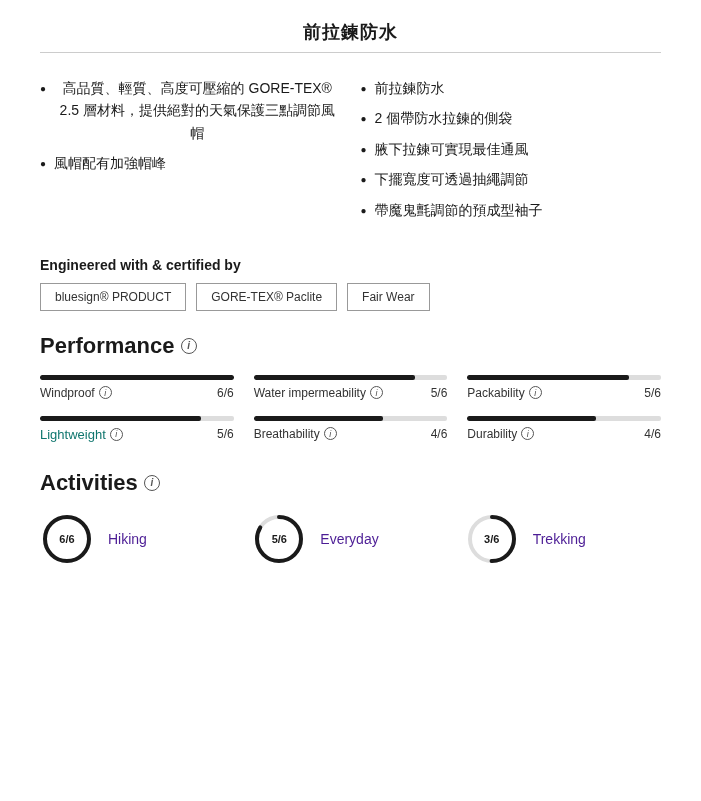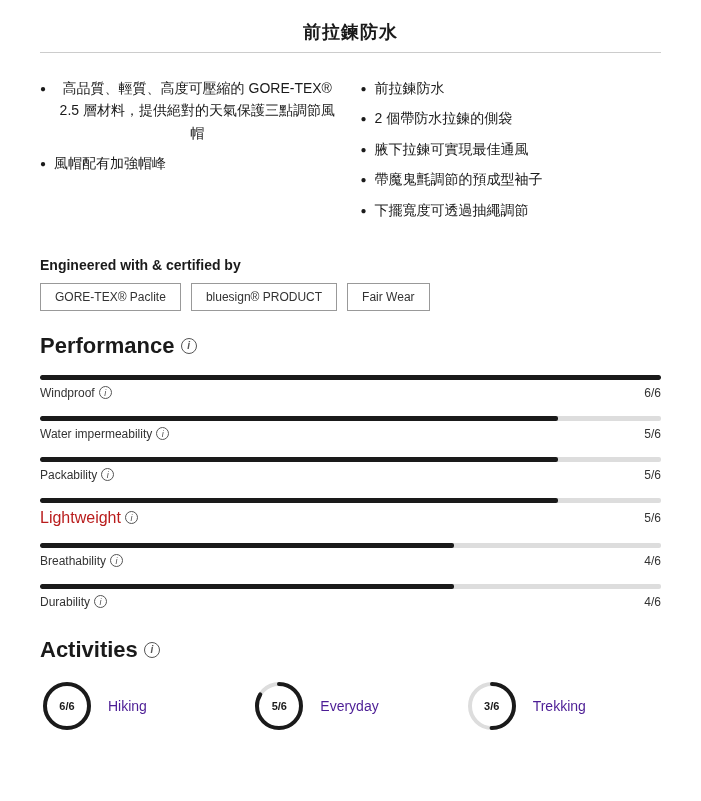--- a/index.html
+++ b/index.html
@@ -102,21 +102,21 @@
       border-radius: 50%;
       font-size: 10px;
       font-style: italic;
       color: #555;
       cursor: pointer;
       flex-shrink: 0;
     }
 
     .performance-grid {
       display: grid;
-      grid-template-columns: 1fr;
+      grid-template-columns: 1fr 1fr 1fr;
       gap: 16px 20px;
       margin-bottom: 28px;
     }
 
     .perf-item {
       display: flex;
       flex-direction: column;
       gap: 6px;
     }
 
@@ -205,30 +205,30 @@
 
 <div class="features-grid">
   <ul class="feature-list">
   <li>高品質、輕質、高度可壓縮的 GORE-TEX® 2.5 層材料，提供絕對的天氣保護三點調節風帽</li>
       <li>風帽配有加強帽峰</li>
     </ul>
   <ul class="feature-list">
   <li>前拉鍊防水</li>
       <li>2 個帶防水拉鍊的側袋</li>
       <li>腋下拉鍊可實現最佳通風</li>
+      <li>下擺寬度可透過抽繩調節</li>
       <li>帶魔鬼氈調節的預成型袖子</li>
-      <li>下擺寬度可透過抽繩調節</li>
     </ul>
 </div>
 
 <div class="certified-section">
   <div class="certified-label">Engineered with &amp; certified by</div>
   <div class="certified-badges">
-  <div class="badge">GORE-TEX® Paclite</div>
-      <div class="badge">bluesign® PRODUCT</div>
+  <div class="badge">bluesign® PRODUCT</div>
+      <div class="badge">GORE-TEX® Paclite</div>
       <div class="badge">Fair Wear</div>
     </div>
 </div>
 
 <div class="section-title">
   <span>Performance</span>
   <span class="info-icon">i</span>
 </div>
 
 <div class="performance-grid">
@@ -267,21 +267,21 @@
         </div>
         <span class="perf-score">5/6</span>
       </div>
     </div>
     <div class="perf-item">
       <div class="perf-bar-track">
         <div class="perf-bar-fill" style="width:83.33333333333334%"></div>
       </div>
       <div class="perf-label-row">
         <div class="perf-label-wrap">
-          <span style="font-size:16px;color:#b91c1c;">Lightweight</span>
+          <span style="font-size:13px;color:#0f766e;">Lightweight</span>
           <span class="info-icon" style="width:13px;height:13px;font-size:9px;">i</span>
         </div>
         <span class="perf-score">5/6</span>
       </div>
     </div>
     <div class="perf-item">
       <div class="perf-bar-track">
         <div class="perf-bar-fill" style="width:66.66666666666666%"></div>
       </div>
       <div class="perf-label-row">

